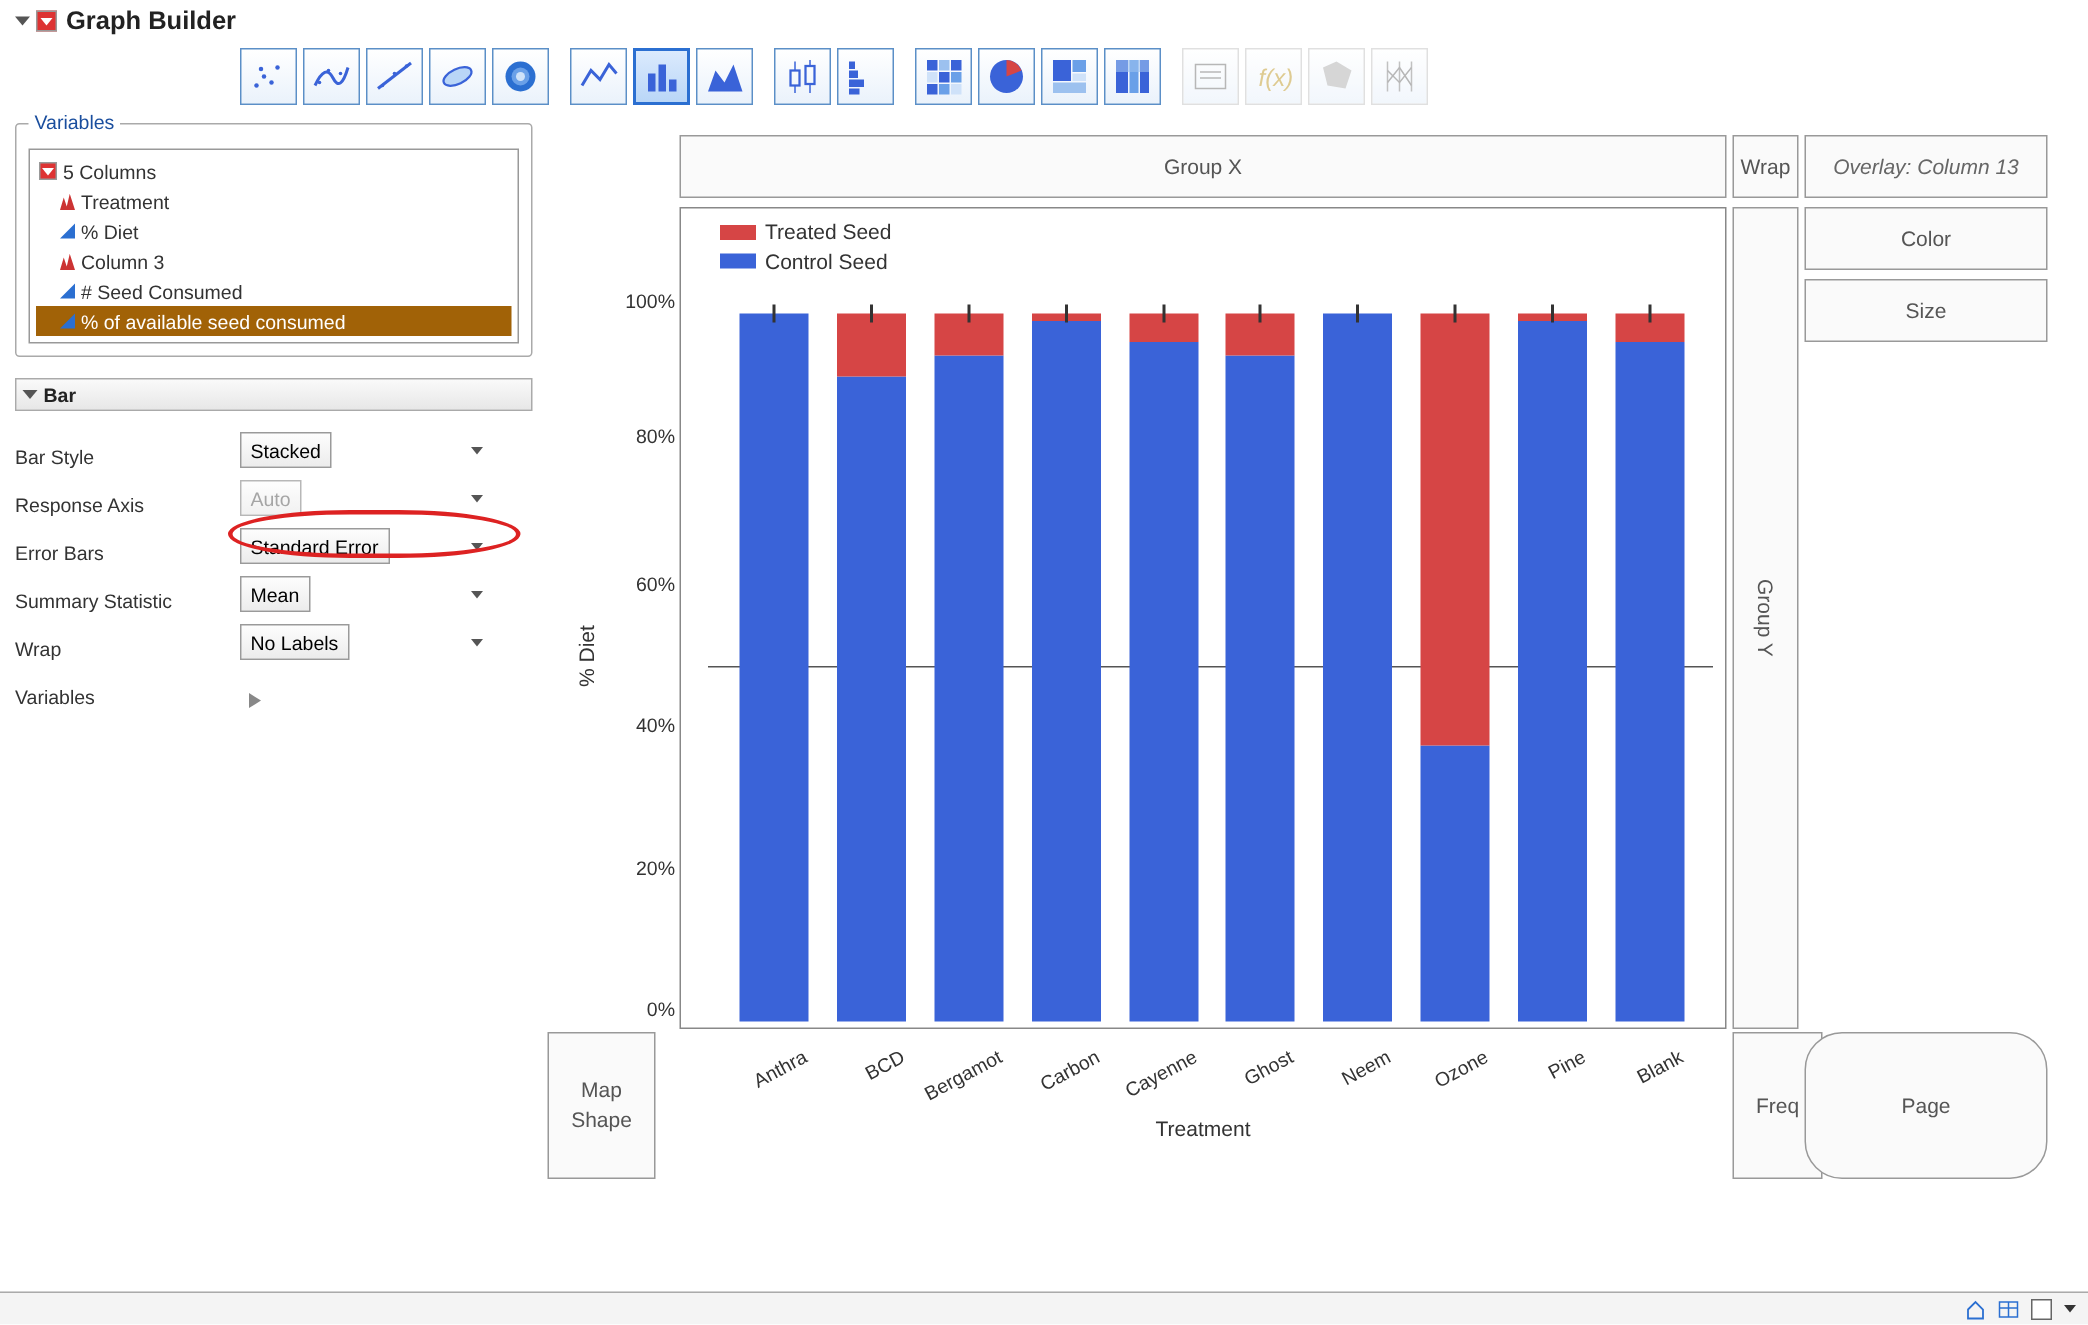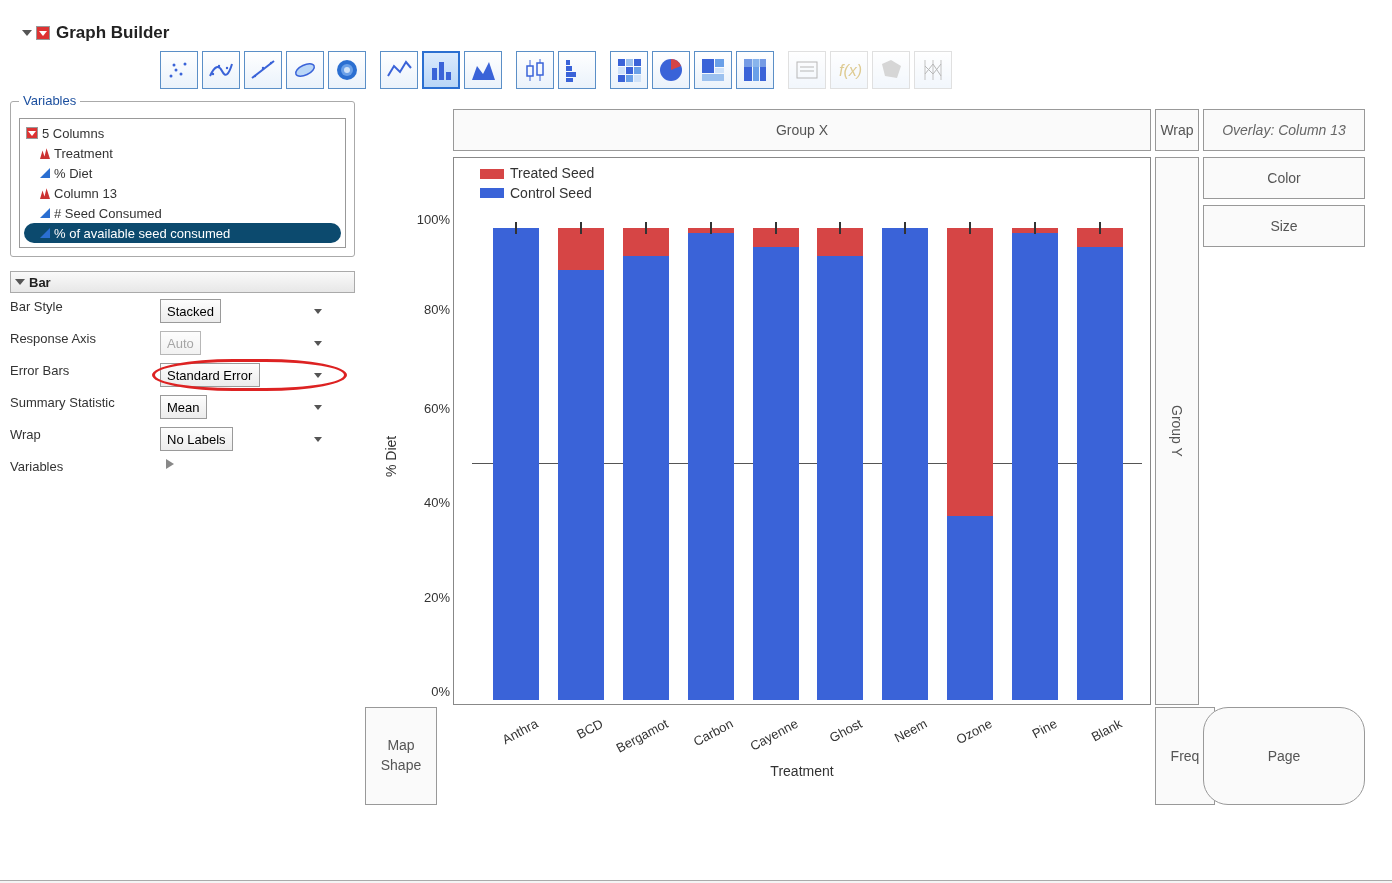--- a/index.html
+++ b/index.html
@@ -1,45 +1,45 @@
 <!DOCTYPE html>
 <html><head>
 <meta charset="utf-8">
 <style>
 * { box-sizing: border-box; margin: 0; padding: 0; font-family: "Segoe UI", Arial, sans-serif; }
 body { background: #fff; font-size: 13px; color: #333; }
 .app { width: 1392px; height: 883px; position: relative; }
-.header { display: flex; align-items: center; gap: 6px; padding: 4px 24px; margin-top: 19px; }
+.header { display: flex; align-items: center; gap: 6px; padding: 4px 12px; }
 .disclosure-tri { width: 0; height: 0; border-top: 5px solid transparent; border-bottom: 5px solid transparent; border-left: 6px solid #555; display: inline-block; cursor: pointer; }
 .disclosure-tri.open { transform: rotate(90deg); }
 .red-menu { width: 14px; height: 14px; background: #d33; border: 1px solid #999; display: inline-flex; align-items: center; justify-content: center; position: relative; }
 .red-menu::after { content: ""; width: 0; height: 0; border-left: 4px solid transparent; border-right: 4px solid transparent; border-top: 5px solid #fff; }
 .title { font-weight: bold; font-size: 17px; color: #222; }
 .toolbar-row { display: flex; align-items: flex-start; gap: 20px; padding: 4px 16px 8px 20px; }
 .btn-row { display: flex; gap: 6px; }
 .btn { background: linear-gradient(#fdfdfd,#e8e8e8); border: 1px solid #9a9a9a; padding: 3px 14px; height: 26px; font-size: 13px; cursor: pointer; }
 .chart-type-row { display: flex; gap: 4px; margin-left: 140px; }
 .chart-icon { width: 38px; height: 38px; border: 1px solid #5b8fc7; background: linear-gradient(#fff,#eaf2fb); cursor: pointer; display: flex; align-items: center; justify-content: center; }
 .chart-icon.sel { border: 2px solid #2b6fd1; background: linear-gradient(#dbeafd,#b9d6f7); }
 .chart-icon.dis { border: 1px solid #ccc; opacity: .6; }
 .chart-icon.gap { margin-left: 10px; }
 .main { display: flex; padding: 0 10px; gap: 10px; }
 .left-panel { width: 345px; }
 .panel-group { border: 1px solid #aaa; border-radius: 3px; margin-top: 4px; padding: 6px 8px 8px; position: relative; }
 .panel-group legend, .panel-title { position: absolute; top: -9px; left: 8px; background: #fff; padding: 0 4px; font-size: 13px; color: #1a4e9e; }
 .var-tree { border: 1px solid #999; padding: 4px; margin-top: 10px; }
 .var-row { display: flex; align-items: center; gap: 4px; padding: 1px 2px; height: 20px; cursor: pointer; }
-.var-row.sel { background: #0c4a6e; color: #fff; border-radius: 10px; }
+.var-row.sel { background: #a16207; color: #fff; }
 .ico-nominal { width: 10px; height: 12px; background: #c33; display: inline-block; clip-path: polygon(0 100%, 25% 30%, 45% 80%, 65% 10%, 100% 100%); }
 .ico-cont { width: 0; height: 0; border-bottom: 10px solid #2b6fd1; border-left: 10px solid transparent; display: inline-block; }
 .collapse-section { margin-top: 14px; }
 .collapse-head { display: flex; align-items: center; gap: 6px; background: linear-gradient(#fafafa,#e7e7e7); border: 1px solid #aaa; padding: 2px 6px; height: 22px; }
 .collapse-head .btitle { font-weight: bold; color: #222; }
 .prop-grid { margin-top: 6px; }
-.prop-row { display: flex; align-items: flex-start; height: 32px; gap: 10px; }
+.prop-row { display: flex; align-items: flex-end; height: 32px; gap: 10px; }
 .prop-label { width: 140px; font-size: 13px; color: #333; }
 .prop-select { flex: 1; max-width: 170px; height: 24px; background: linear-gradient(#fdfdfd,#ececec); border: 1px solid #9a9a9a; padding: 2px 6px; font-size: 13px; appearance: none; position: relative; }
 .select-wrap { position: relative; display: inline-block; width: 170px; }
 .select-wrap::after { content: ""; position: absolute; right: 8px; top: 10px; width: 0; height: 0; border-left: 4px solid transparent; border-right: 4px solid transparent; border-top: 5px solid #555; pointer-events: none; }
 .circled { position: absolute; border: 3px solid #d22; border-radius: 50% / 60%; width: 195px; height: 32px; pointer-events: none; }
 .play-tri { width: 0; height: 0; border-top: 5px solid transparent; border-bottom: 5px solid transparent; border-left: 8px solid #888; display: inline-block; margin-left: 6px; }
 .chart-zone { flex: 1; position: relative; padding-top: 12px; }
 .drop-zone { position: absolute; border: 1px solid #999; display: flex; align-items: center; justify-content: center; font-size: 14px; color: #555; background: #fafafa; cursor: pointer; }
 .drop-zone.used { font-style: italic; color: #666; }
 .groupx { top: 12px; left: 88px; width: 698px; height: 42px; }
@@ -231,21 +231,21 @@
               <div class="var-row" style="padding-left: 16px;">
                 <span class="ico-nominal"></span>
                 <span>Treatment</span>
               </div>
               <div class="var-row" style="padding-left: 16px;">
                 <span class="ico-cont"></span>
                 <span>% Diet</span>
               </div>
               <div class="var-row" style="padding-left: 16px;">
                 <span class="ico-nominal"></span>
-                <span>Column 13</span>
+                <span>Column 3</span>
               </div>
               <div class="var-row" style="padding-left: 16px;">
                 <span class="ico-cont"></span>
                 <span># Seed Consumed</span>
               </div>
               <div class="var-row sel" style="padding-left: 16px;">
                 <span class="ico-cont"></span>
                 <span>% of available seed consumed</span>
               </div>
             </div>

